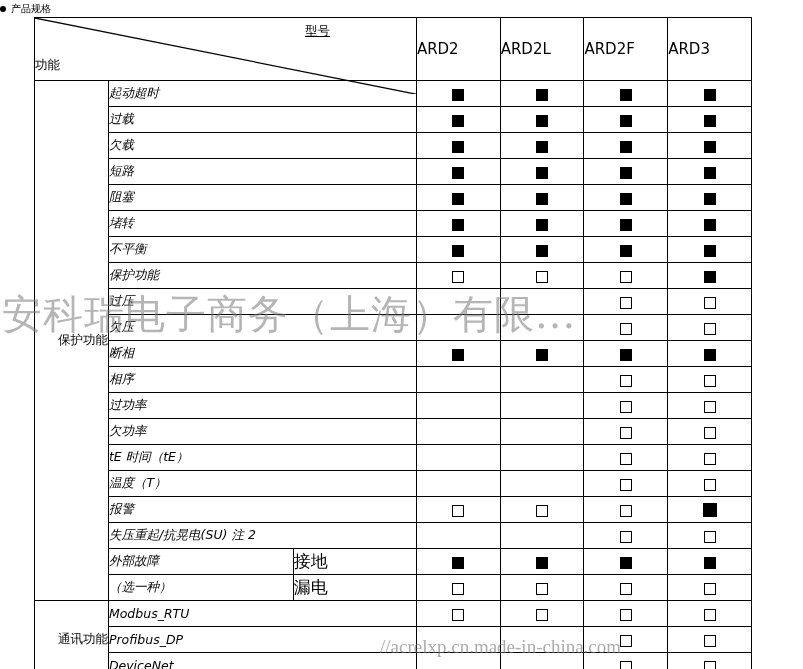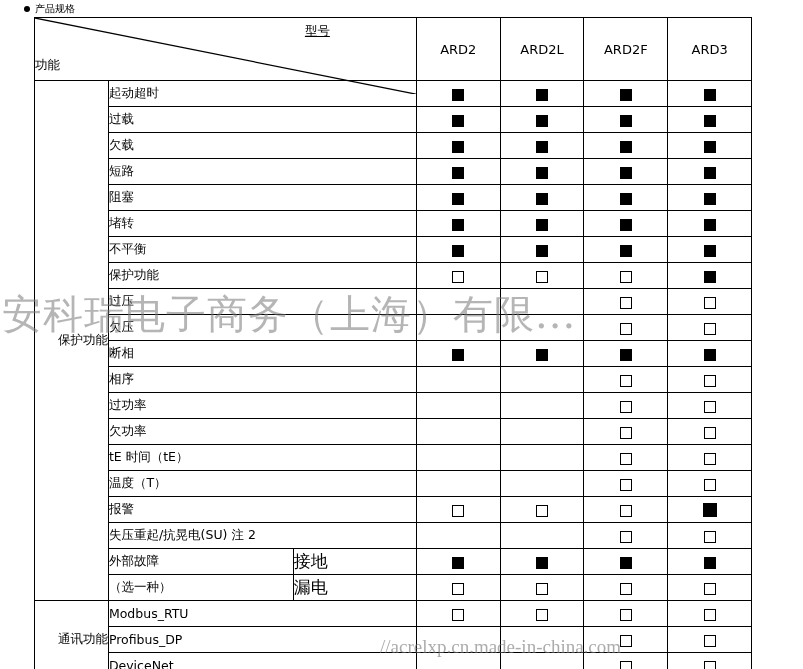--- a/index.html
+++ b/index.html
@@ -18,21 +18,21 @@
 
   
   .doc-header {
     position: absolute;
     left: 0;
     top: 0;
     height: 17px;
     display: flex;
     align-items: center;
     gap: 5px;
-    padding-left: 24px;
+    padding-left: 0;
     font-size: 10px;
   }
   .bullet-dot {
     width: 6px;
     height: 6px;
     border-radius: 50%;
     background: #000;
     display: inline-block;
   }
 
@@ -76,29 +76,29 @@
     text-decoration: underline;
   }
   .corner-cell .lbl-func {
     position: absolute;
     left: 0;
     bottom: 6px;
     font-size: 12.5px;
   }
 
   .model-head {
-    text-align: center;
-    font-size: 13px;
+    font-size: 15px;
     height: 62px !important;
   }
 
   .feat-cell {
     padding-left: 8px;
     font-size: 12.5px;
     white-space: nowrap;
+    font-style: italic;
   }
   .sub-cell {
     padding-left: 8px;
     font-size: 17px;
     white-space: nowrap;
   }
   .group-cell {
     text-align: right;
     font-size: 12.5px;
     vertical-align: middle;

